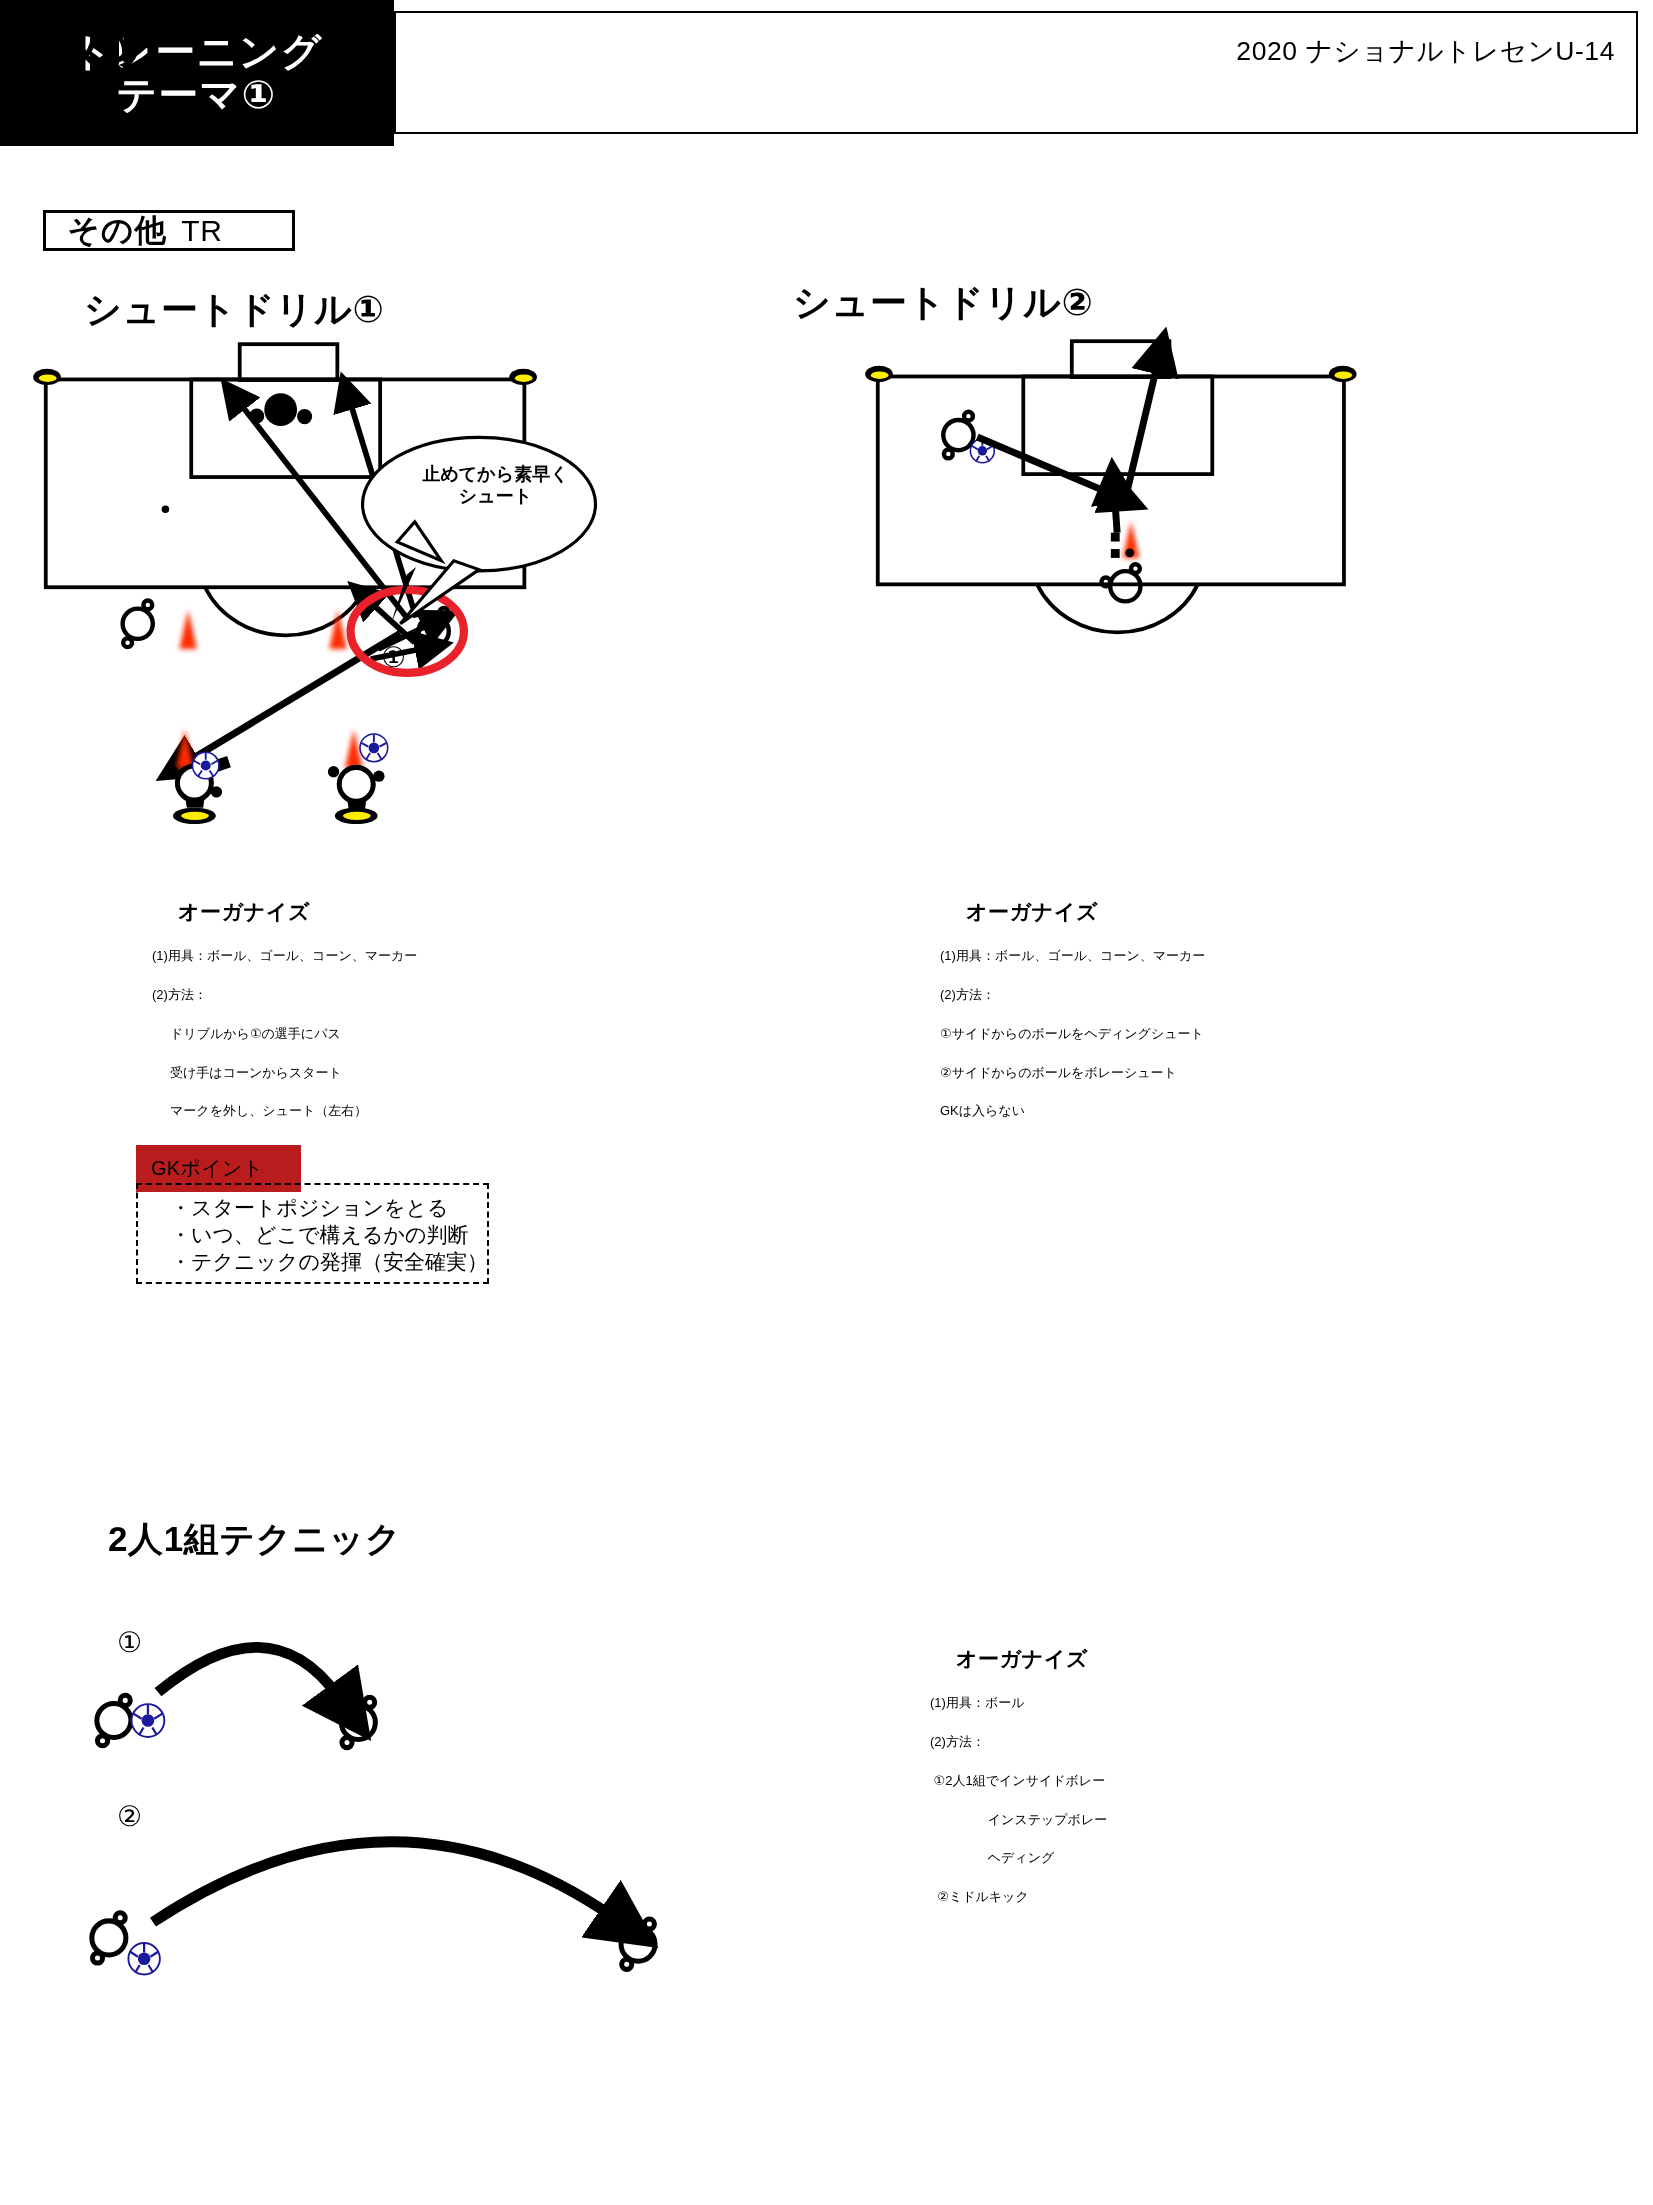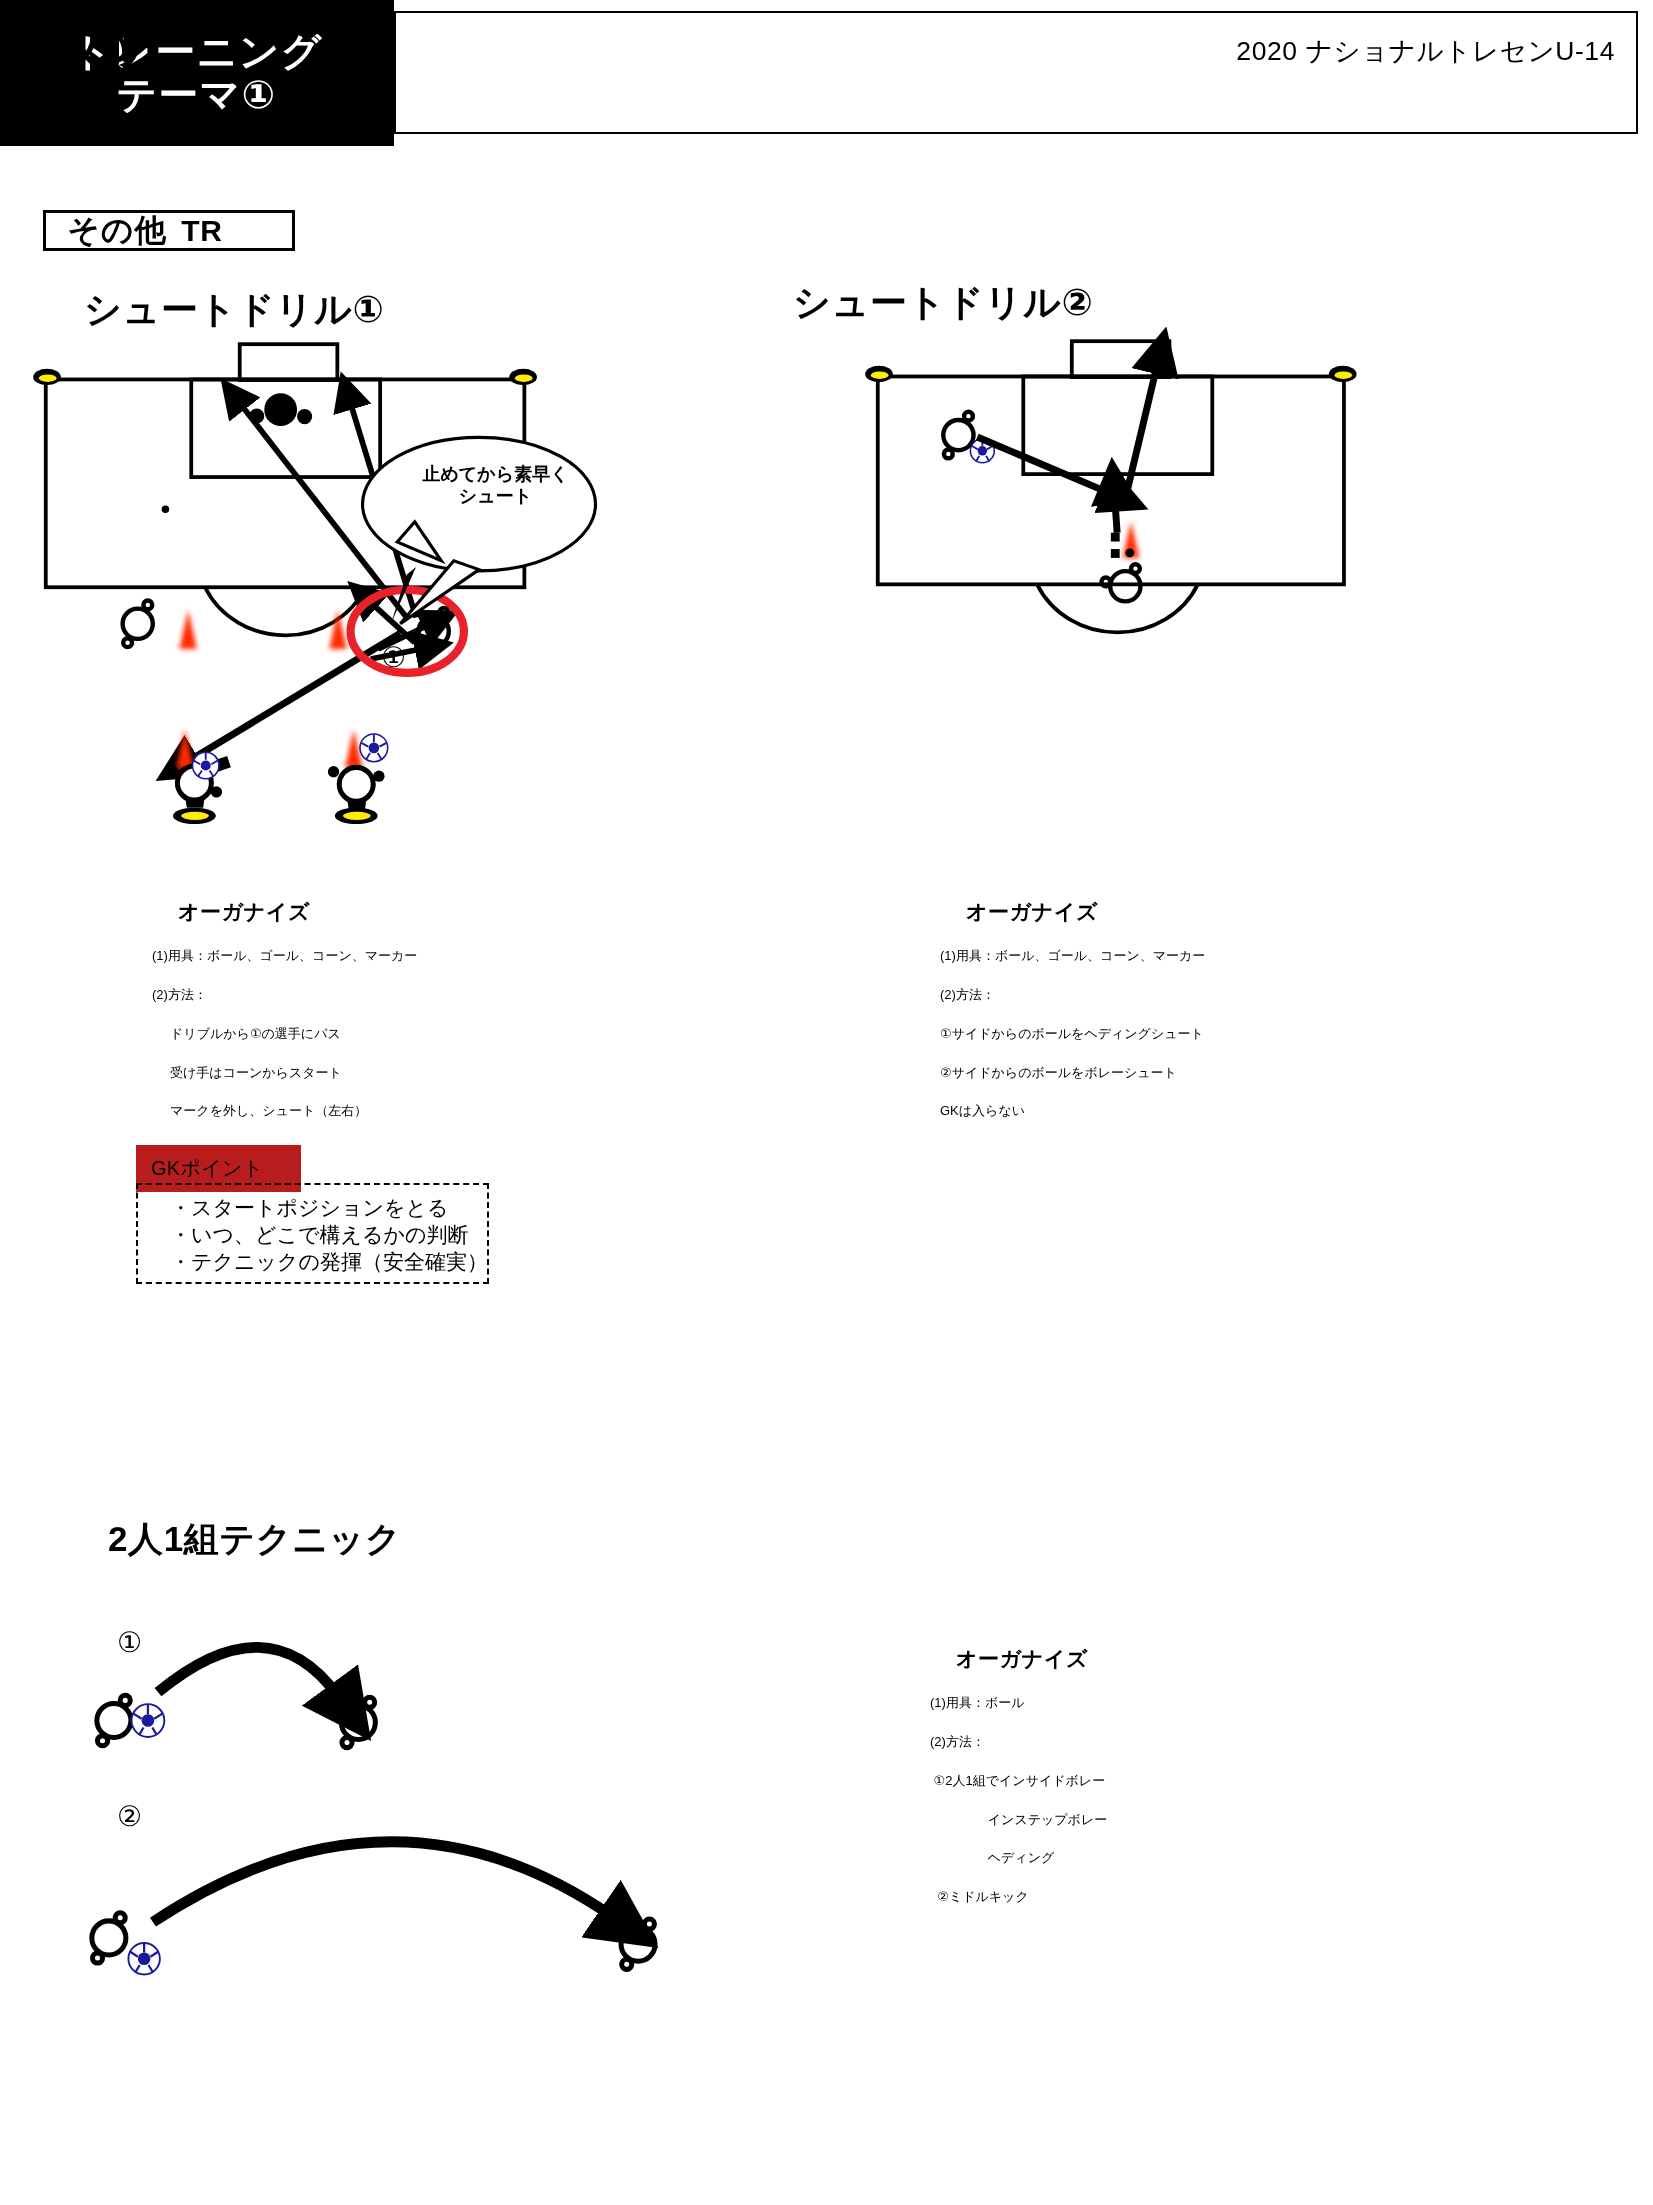--- a/index.html
+++ b/index.html
@@ -38,21 +38,21 @@
     font-size:26.5px;letter-spacing:0.6px;white-space:nowrap;
   }
 
   
   .tag-box{
     position:absolute;left:43px;top:210px;width:252px;height:41px;
     border:3.2px solid #000;box-sizing:border-box;background:#fff;
     display:flex;align-items:center;
   }
   .tag-box .jp{font-size:31.5px;font-weight:bold;margin-left:21.4px;letter-spacing:1.3px;}
-  .tag-box .en{font-size:30px;margin-left:14px;letter-spacing:0.6px;font-weight:bold;}
+  .tag-box .en{font-size:30px;margin-left:14px;letter-spacing:0.6px;}
 
   
   .drill-h{
     position:absolute;font-size:37px;font-weight:bold;letter-spacing:0.6px;
     white-space:nowrap;
   }
   #h-drill1{left:52px;top:285px;margin-left:32px;}
   #h-drill2{left:793px;top:278px;}
   #h-pairs{left:108px;top:1516px;font-size:35px;}
 

